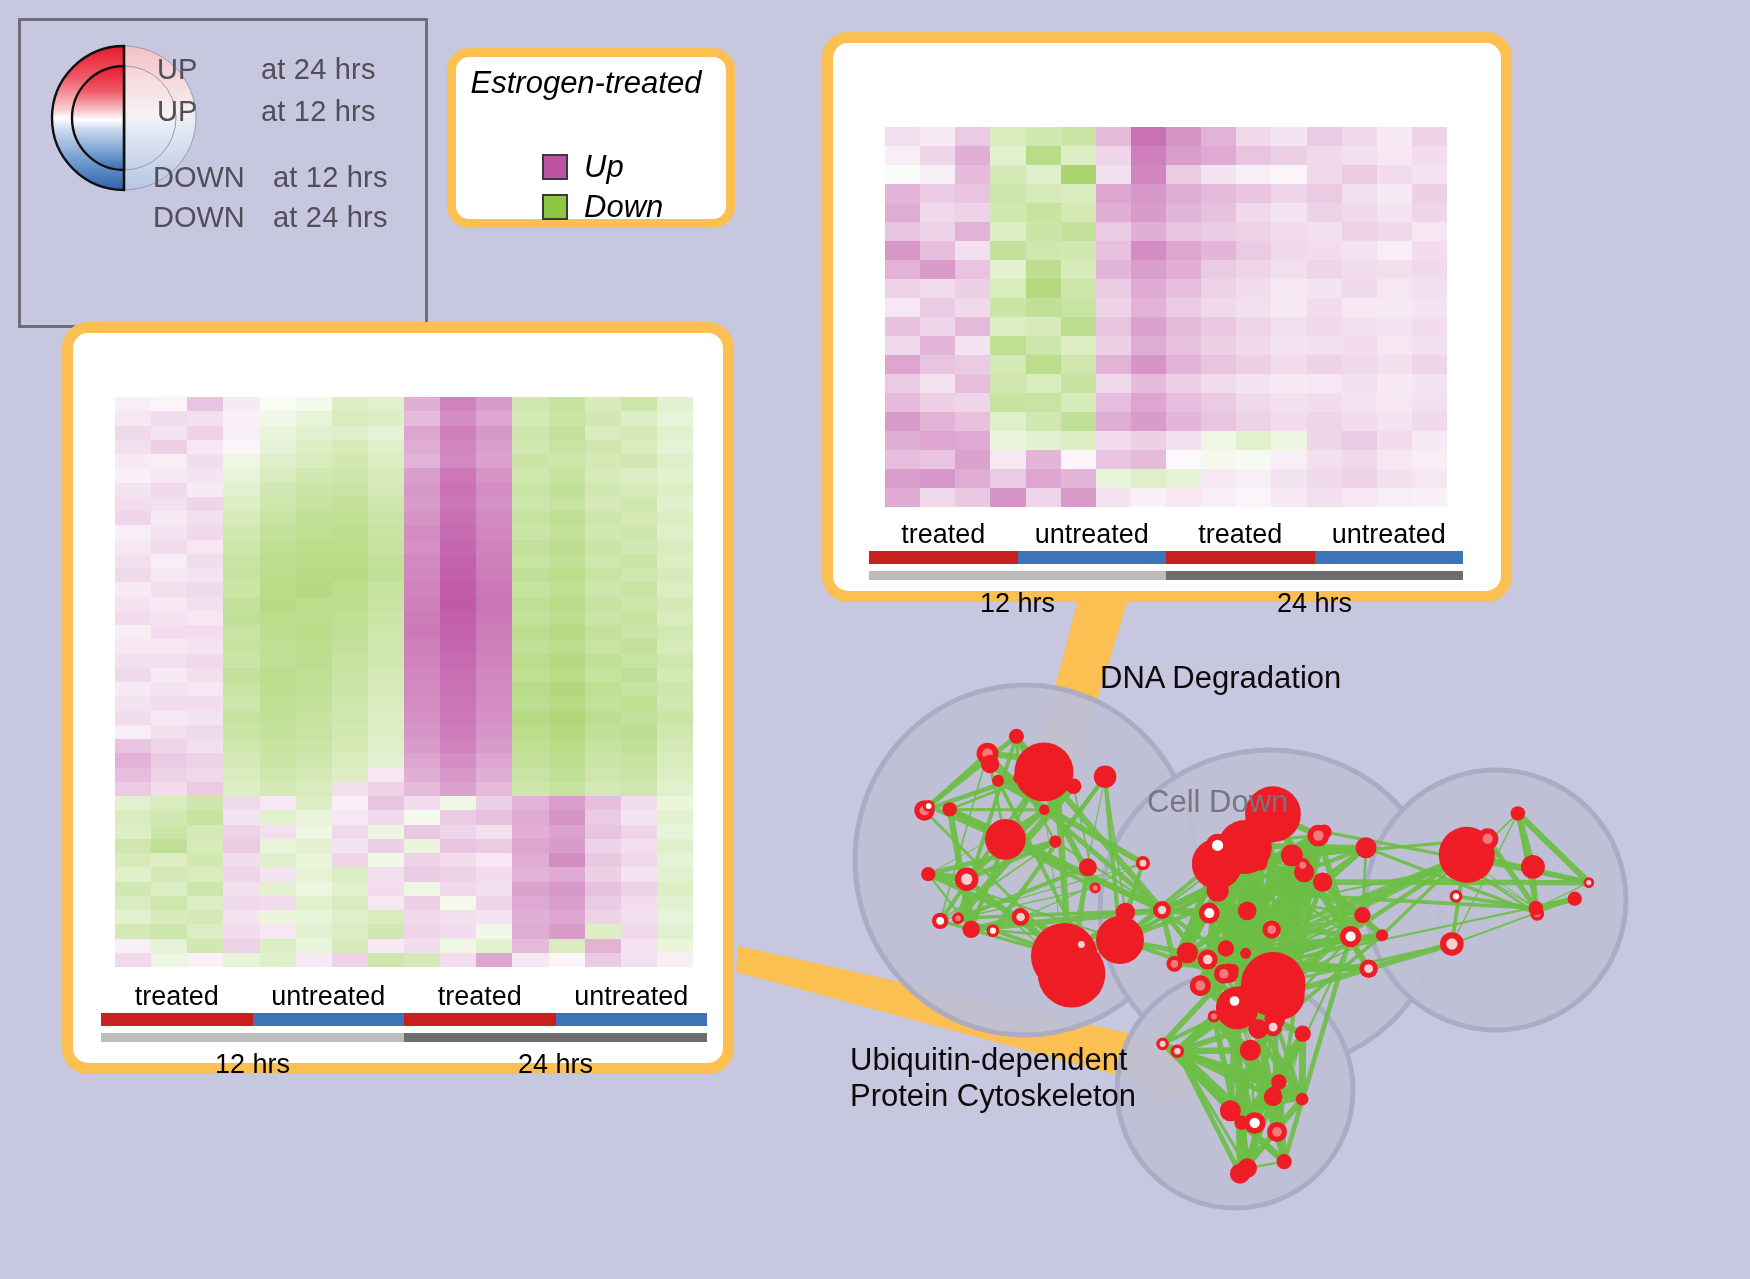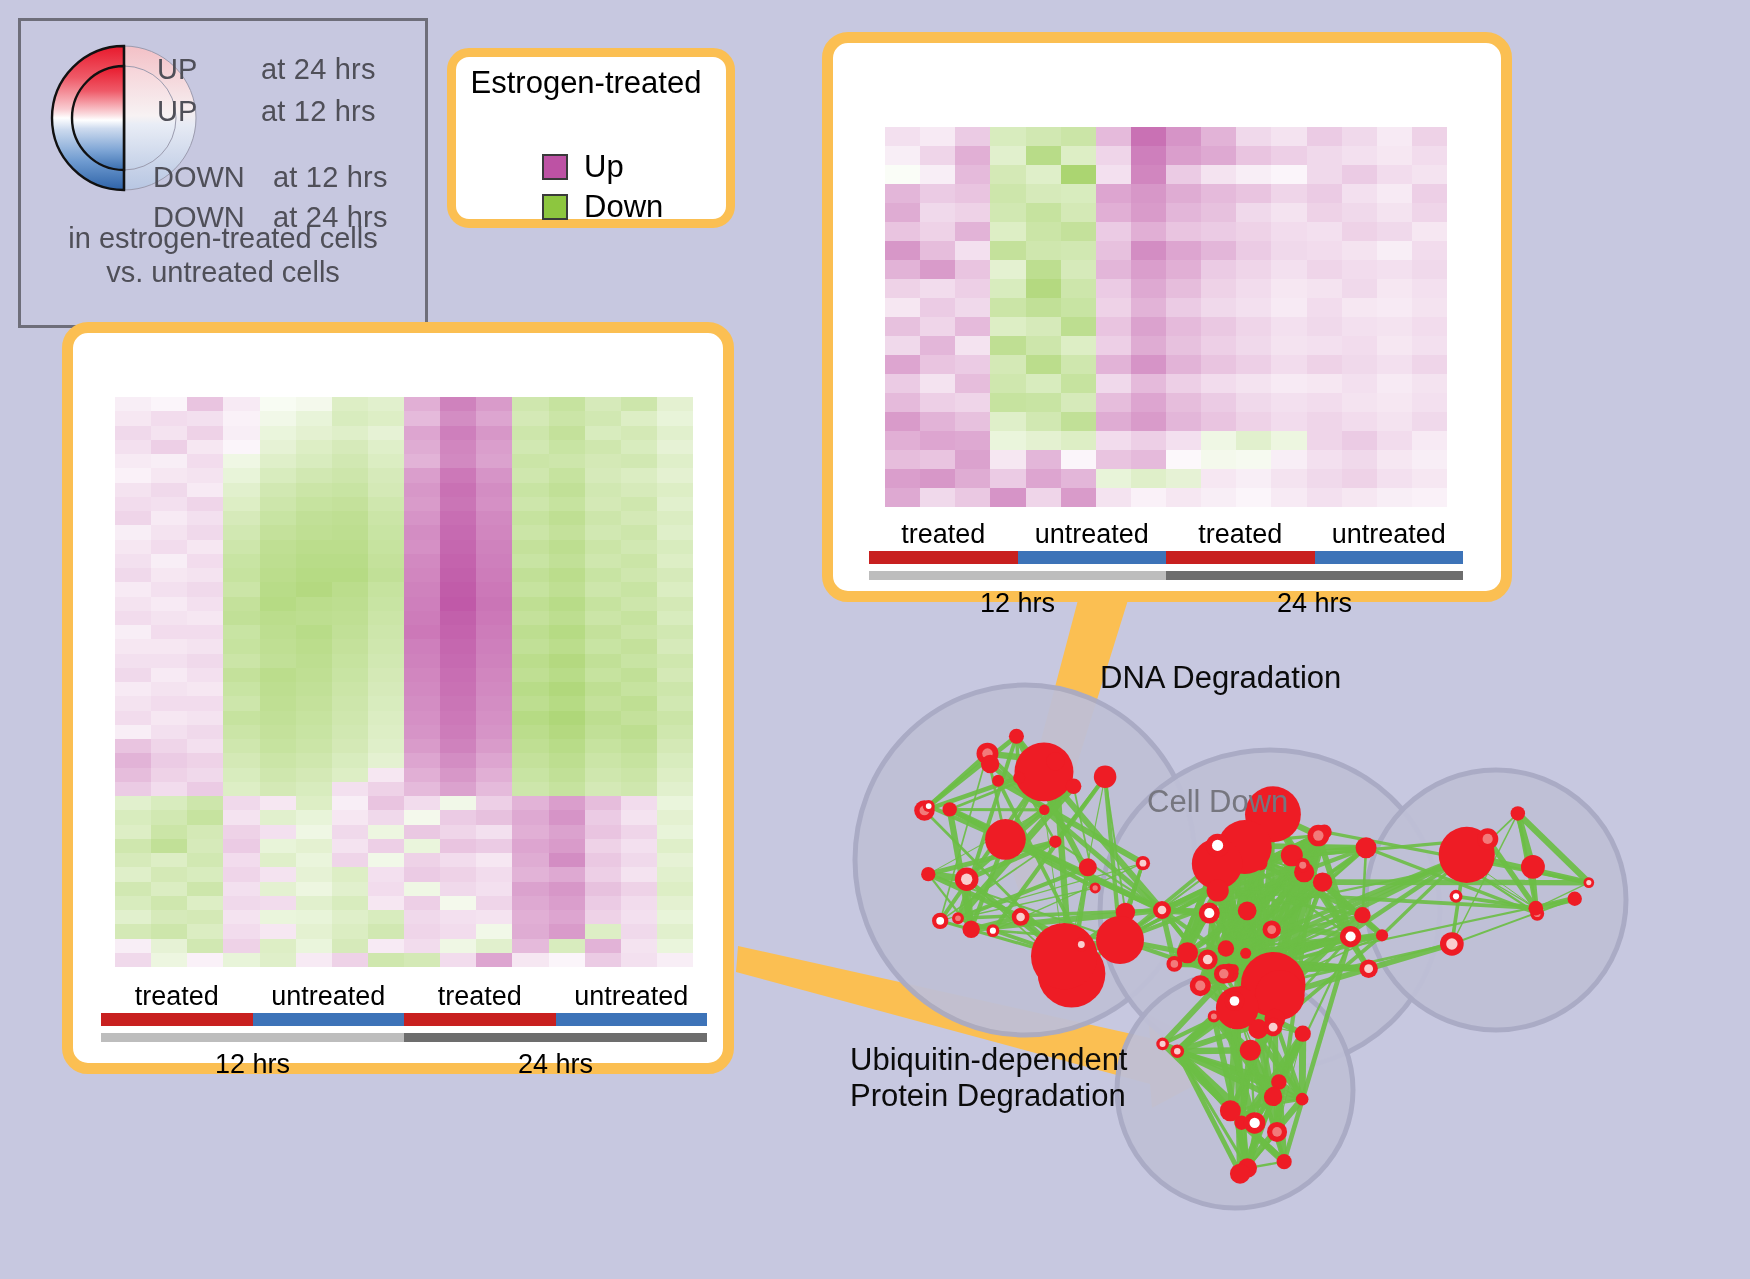--- a/index.html
+++ b/index.html
@@ -23,20 +23,21 @@
   #legend-footer{
     position:absolute;left:0;right:0;top:200px;text-align:center;
     color:#4f4f58;font-size:29px;line-height:1.18;
   }
 
   
   #key-box{
     position:absolute;left:447px;top:48px;width:288px;height:180px;
     background:#ffffff;border:9px solid #fbbf52;border-radius:22px;
     box-sizing:border-box;
+    font-style:italic;
   }
   #key-title{
     position:absolute;left:0;right:10px;top:8px;text-align:center;
     font-size:31px;color:#000;line-height:1.18;
   }
   .key-row{position:absolute;display:flex;align-items:center;gap:16px;left:86px;}
   .key-sw{width:26px;height:26px;border:2px solid #3a3a3a;box-sizing:border-box;}
   .key-lbl{font-size:31px;color:#000;line-height:1;}
 
   
@@ -123,24 +124,20 @@
 
     <span class="lg-kw" style="left:136px;top:74px;">UP</span>
     <span class="lg-row" style="left:240px;top:74px;">at 12 hrs</span>
 
     <span class="lg-kw" style="left:132px;top:140px;">DOWN</span>
     <span class="lg-row" style="left:252px;top:140px;">at 12 hrs</span>
 
     <span class="lg-kw" style="left:132px;top:180px;">DOWN</span>
     <span class="lg-row" style="left:252px;top:180px;">at 24 hrs</span>
 
-    <div id="legend-footer">
-      <div>in estrogen-treated cells</div>
-      <div>vs. untreated cells</div>
-    </div>
   </div>
 
   <div id="key-box">
     <div id="key-title">
       <div>Estrogen-treated</div>
     </div>
     <div class="key-row" style="top:94px;">
       <span class="key-sw" id="sw-up" style="background: rgb(189, 82, 164);"></span>
       <span class="key-lbl">Up</span>
     </div>
@@ -1681,16 +1678,16 @@
         <circle cx="372.5919927397114" cy="433.8753491979605" r="3.0286285403317903" fill="#f9cfcf"></circle>
         <circle cx="450.03811849708086" cy="563.6922303012803" r="10.055551292866259" fill="#ee1c25"></circle>
         <circle cx="330" cy="330" r="24" fill="#ee1c25"></circle>
         <circle cx="372" cy="300" r="9" fill="#ee1c25"></circle>
         <circle cx="372" cy="300" r="4.32" fill="#f9cfcf"></circle>
       </svg>
 
     <div class="net-label" id="lbl-dna">DNA Degradation</div>
     <div class="net-label" id="lbl-cellcycle">Cell Down</div>
     <div class="net-label" id="lbl-ubiquitin">Ubiquitin-dependent
-Protein Degradation</div>
+Protein Cytoskeleton</div>
   </div>
 
 </div>
 
 </body></html>

